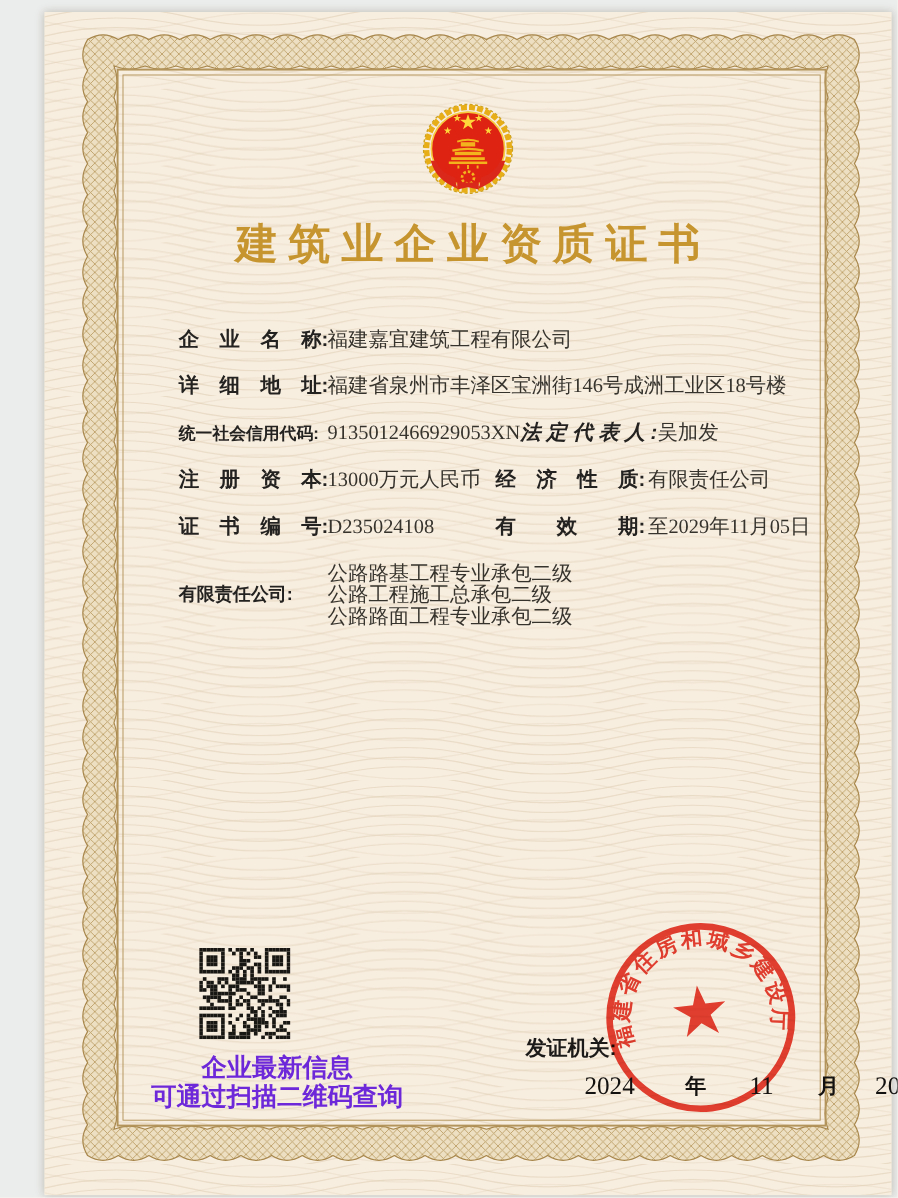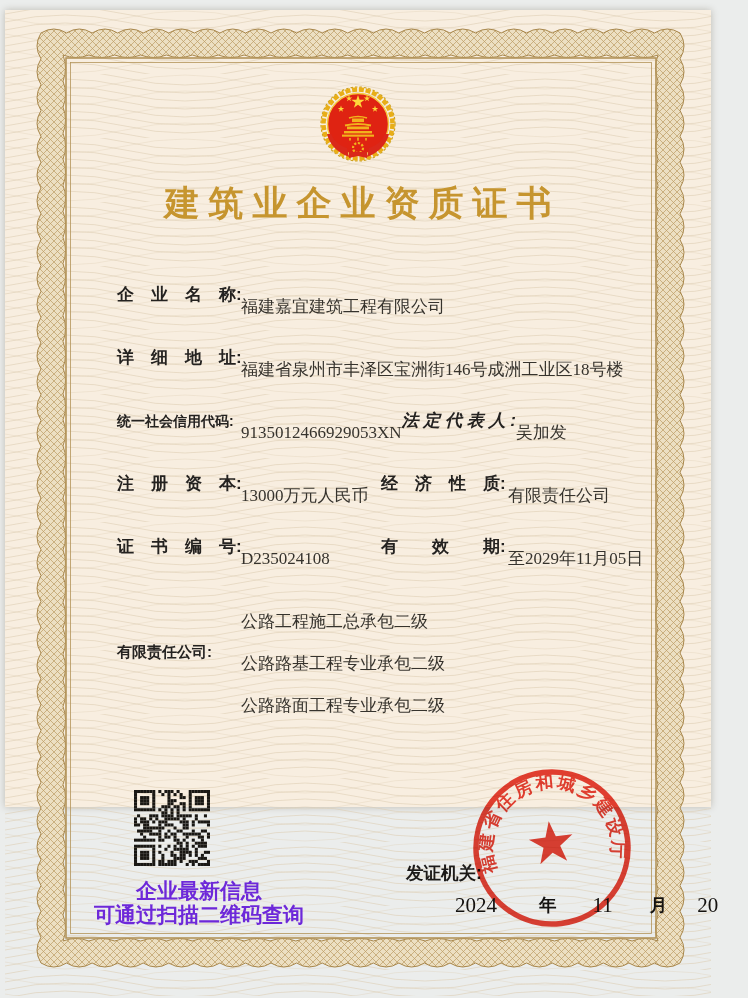--- a/index.html
+++ b/index.html
@@ -2,40 +2,40 @@
 <html><head>
 <meta charset="utf-8">
 <style>
   html,body{margin:0;padding:0;}
   body{
     width:748px;height:998px;position:relative;overflow:hidden;
     background:#ebedec;
     font-family:"Liberation Sans","DejaVu Sans",sans-serif;
   }
   .paper{
-    position:absolute;left:5px;top:10px;width:706px;height:797px;
+    position:absolute;left:37px;top:10px;width:706px;height:986px;
     background:var(--paper,#f8eee0);
     box-shadow:0 0 7px rgba(70,55,30,.28);
   }
   svg.bgwaves,svg.frame{position:absolute;left:0;top:0;pointer-events:none;}
   .emblem{position:absolute;top:72px;left:50%;transform:translateX(-50%);width:78px;height:94px;}
   .title{
     position:absolute;top:170px;left:0;width:100%;margin:0;text-align:center;
     font-size:35px;font-weight:700;color:var(--title-gold,#c6952f);
     letter-spacing:9px;text-indent:9px;white-space:nowrap;
   }
   .fields{position:absolute;left:112px;top:264px;right:20px;font-size:17px;}
   .frow{display:flex;margin-bottom:21px;white-space:nowrap;line-height:18px;align-items:center;}
   .lbl,.lbl2{flex:none;font-weight:700;color:var(--text-dark,#242220);}
   .lbl{width:124px;}
   .lbl2{width:127px;}
   .lbl2.auto{width:auto;font-style:italic;}
   .lbl.cc{font-size:14px;}
   .lbl.qf{font-size:15px;}
-  .val{font-family:"Liberation Serif","DejaVu Serif",serif;color:#36332d;margin-top:24px;}
+  .val{font-family:"Liberation Serif","DejaVu Serif",serif;color:#36332d;}
   .val.fx{flex:none;width:140px;}
   .qlines{display:block;}
   .qlines .val{display:block;line-height:18px;}
   .qr{position:absolute;left:129px;top:780px;width:76px;height:76px;}
   .qrnote{
     position:absolute;left:89px;top:869px;width:210px;text-align:center;
     font-weight:700;font-size:21px;line-height:1.12;color:#6d28d9;
   }
   .issuer{position:absolute;left:401px;top:851px;font-weight:700;font-size:17.5px;color:#1c1a18;z-index:2;}
   .stamp{position:absolute;left:462px;top:753px;width:170px;height:170px;z-index:3;mix-blend-mode:multiply;opacity:.93;}
@@ -143,22 +143,22 @@
     </div>
     <div class="frow">
       <span class="lbl">证　书　编　号:</span>
       <span class="val fx">D235024108</span>
       <span class="lbl2">有　　效　　期:</span>
       <span class="val">至2029年11月05日</span>
     </div>
     <div class="frow">
       <span class="lbl qf">有限责任公司:</span>
       <span class="qlines">
+        <span class="val">公路路基工程专业承包二级</span>
         <span class="val">公路工程施工总承包二级</span>
-        <span class="val">公路路基工程专业承包二级</span>
         <span class="val">公路路面工程专业承包二级</span>
       </span>
     </div>
   </div>
 
   <svg id="qrsvg" class="qr" viewBox="0 0 75 75">
       <g fill="#191713">
         <rect x="0" y="0" width="3" height="3"></rect>
         <rect x="3" y="0" width="3" height="3"></rect>
         <rect x="6" y="0" width="3" height="3"></rect>

